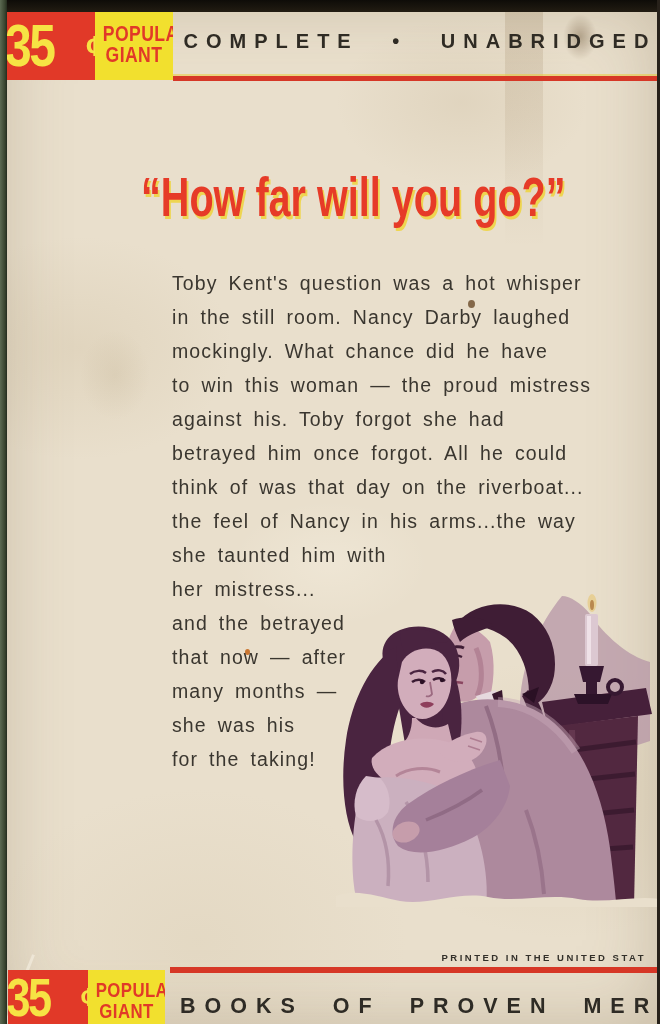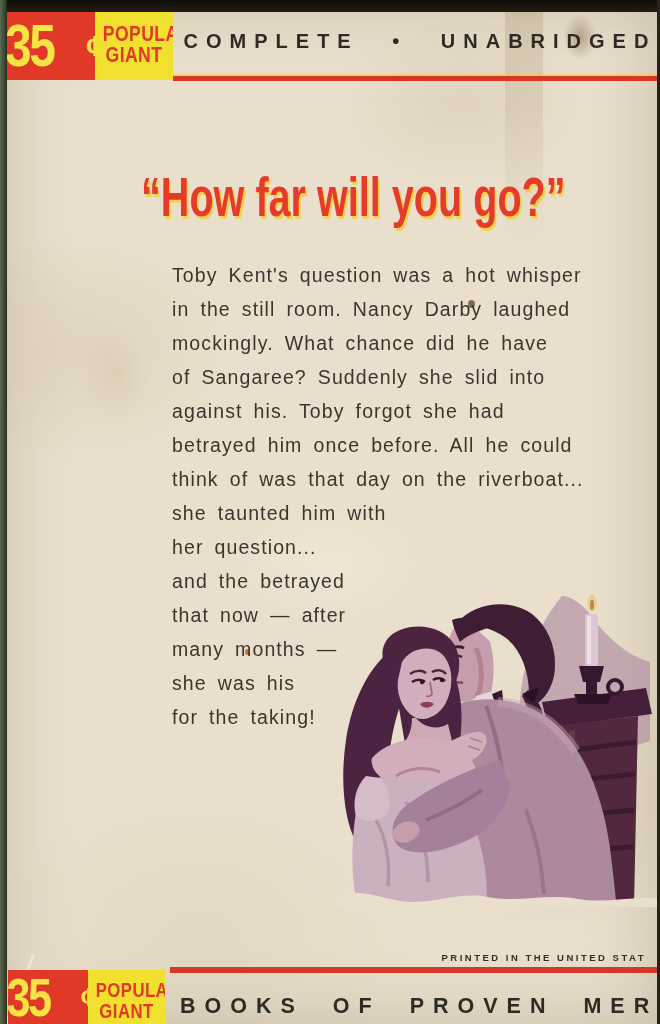--- a/index.html
+++ b/index.html
@@ -52,21 +52,21 @@
 
   
   .headline {
     left:141px; top:165px; z-index:4;
     font-size:55px; font-weight:bold; color:#e63b28; white-space:nowrap;
     transform:scaleX(.72); transform-origin:left top; letter-spacing:0;
     text-shadow:2.5px 3px 0 rgba(238,212,59,.85);
   }
 
   
-  .blurb { left:172px; top:264px; z-index:4; color:#3a362f;
+  .blurb { left:172px; top:272px; z-index:4; color:#3a362f;
     font-size:19.5px; letter-spacing:1.1px; word-spacing:4.5px; }
   .blurb .line { height:34px; white-space:nowrap; }
 
   
   .illo { left:336px; top:590px; width:324px; height:317px; z-index:3; }
 
   
   .printed-note { right:14px; top:952px; z-index:4; font-size:9.5px; font-weight:bold;
     letter-spacing:2.5px; color:#33302a; white-space:nowrap; }
   .rule-bottom { left:170px; top:967px; width:490px; height:6px; }
@@ -113,26 +113,27 @@
   </div>
   <div class="abs banner-top">COMPLETE • UNABRIDGED</div>
   <div class="abs rule rule-top"></div>
 
   <div class="abs headline">“How far will you go?”</div>
 
   <div class="abs blurb">
     <div class="line">Toby Kent's question was a hot whisper</div>
     <div class="line">in the still room. Nancy Darby laughed</div>
     <div class="line">mockingly. What chance did he have</div>
-    <div class="line">of Sangaree? Suddenly she slid into</div>
+    <div class="line">to win this woman — the proud mistress</div>
     <div class="line">against his. Toby forgot she had</div>
-    <div class="line">betrayed him once before. All he could</div>
+    <div class="line">betrayed him once forgot. All he could</div>
     <div class="line">think of was that day on the riverboat...</div>
+    <div class="line">the feel of Nancy in his arms...the way</div>
     <div class="line">she taunted him with</div>
-    <div class="line">her question...</div>
+    <div class="line">her mistress...</div>
     <div class="line">and the betrayed</div>
     <div class="line">that now — after</div>
     <div class="line">many months —</div>
     <div class="line">she was his</div>
     <div class="line">for the taking!</div>
   </div>
 
   <svg class="abs illo" viewBox="0 0 324 317" xmlns="http://www.w3.org/2000/svg">
 
     <path d="M226,6 C203,34 186,72 184,112 C183,134 190,151 202,157

